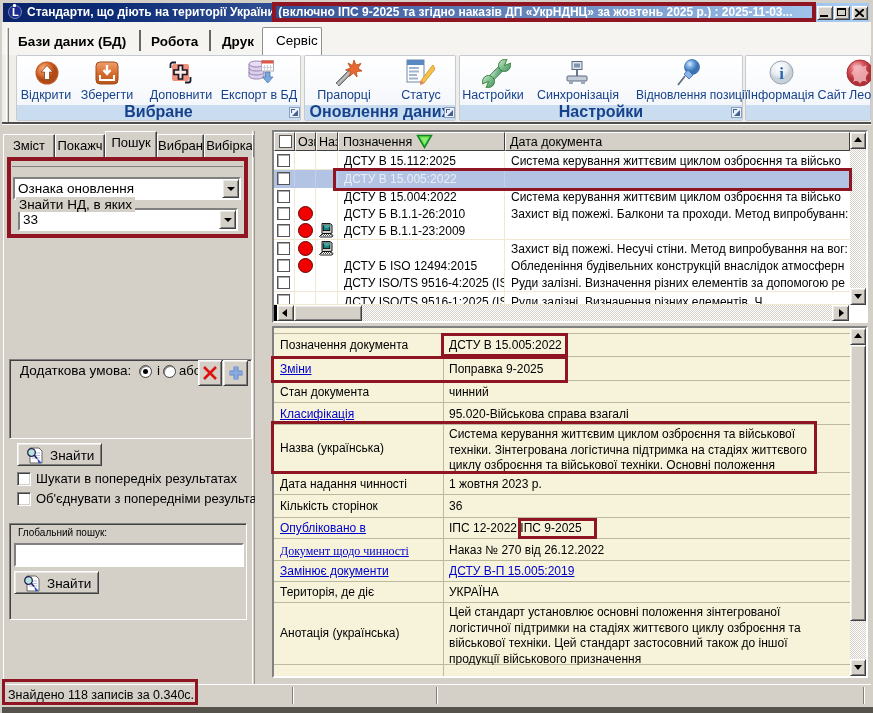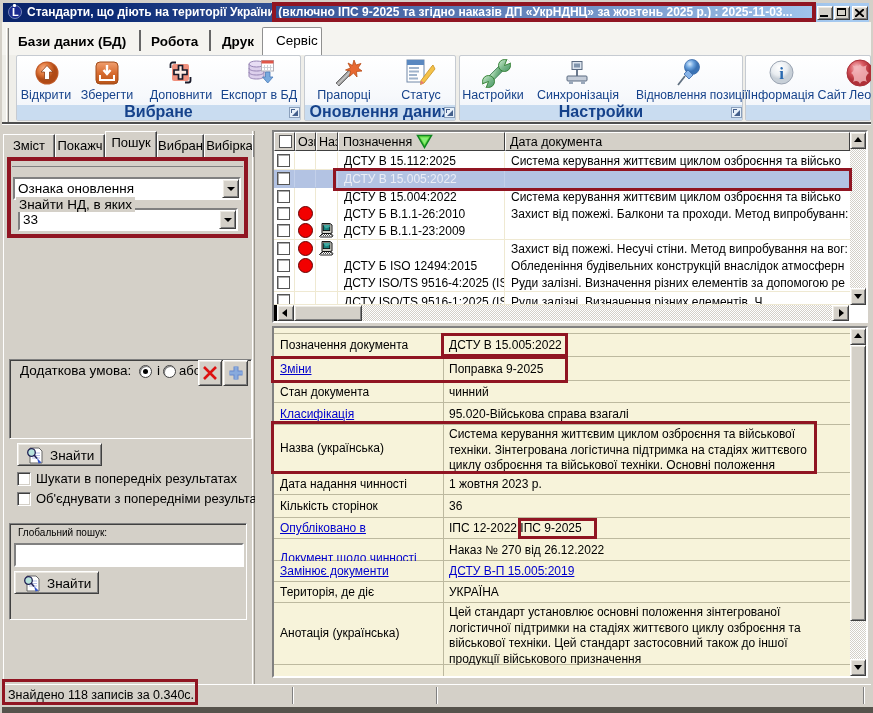--- a/index.html
+++ b/index.html
@@ -452,21 +452,21 @@
     <div class="dlbl" style="top:4px;">Кількість сторінок</div>
     <div class="dval" style="top:4px;">36</div>
   </div>
 <div class="drow" style="top:518px;height:21px;">
     <div class="dsep"></div>
     <div class="dlbl" style="top:3px;"><span class="link">Опубліковано в</span></div>
     <div class="dval" style="top:3px;">ІПС 12-2022 ІПС 9-2025</div>
   </div>
 <div class="drow" style="top:539px;height:22px;">
     <div class="dsep"></div>
-    <div class="dlbl" style="top:12px;"><span class="link">Документ щодо чинності</span></div>
+    <div class="dlbl" style="top:5px;font-family:Liberation Serif, serif;"><span class="link">Документ щодо чинності</span></div>
     <div class="dval" style="top:4px;">Наказ № 270 від 26.12.2022</div>
   </div>
 <div class="drow" style="top:561px;height:21px;">
     <div class="dsep"></div>
     <div class="dlbl" style="top:3px;"><span class="link">Замінює документи</span></div>
     <div class="dval" style="top:3px;"><span class="link">ДСТУ В-П 15.005:2019</span></div>
   </div>
 <div class="drow" style="top:582px;height:21px;">
     <div class="dsep"></div>
     <div class="dlbl" style="top:3px;">Територія, де діє</div>

